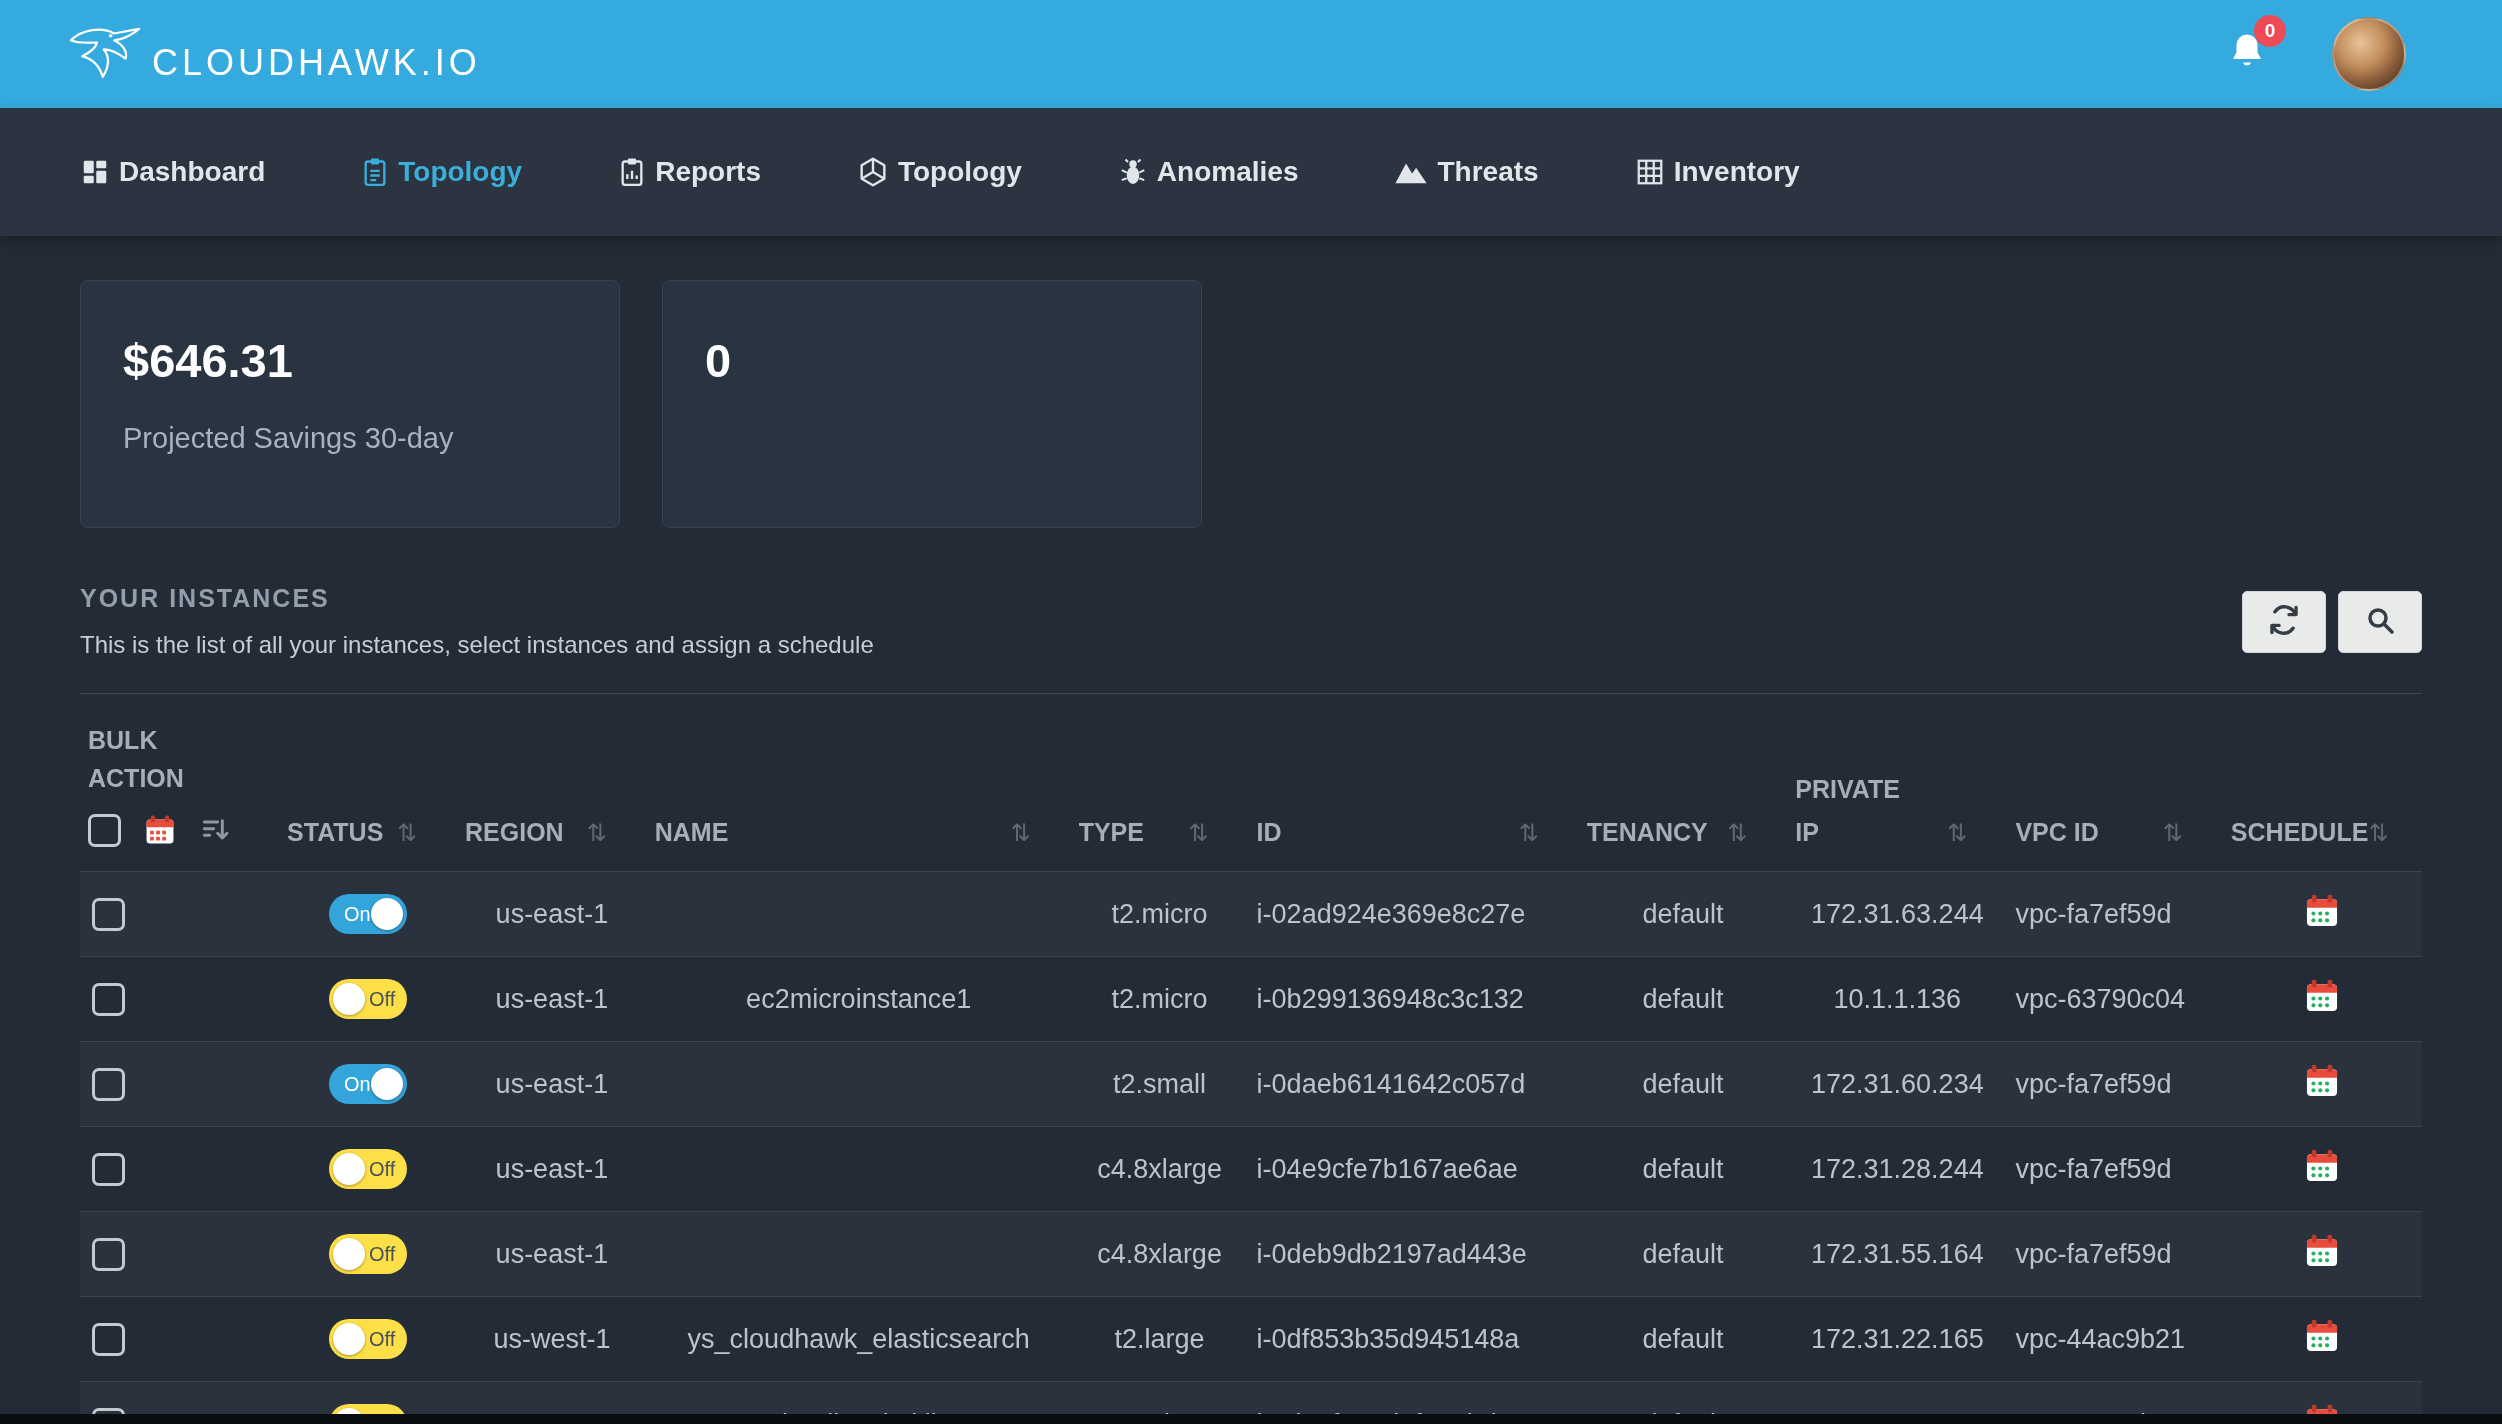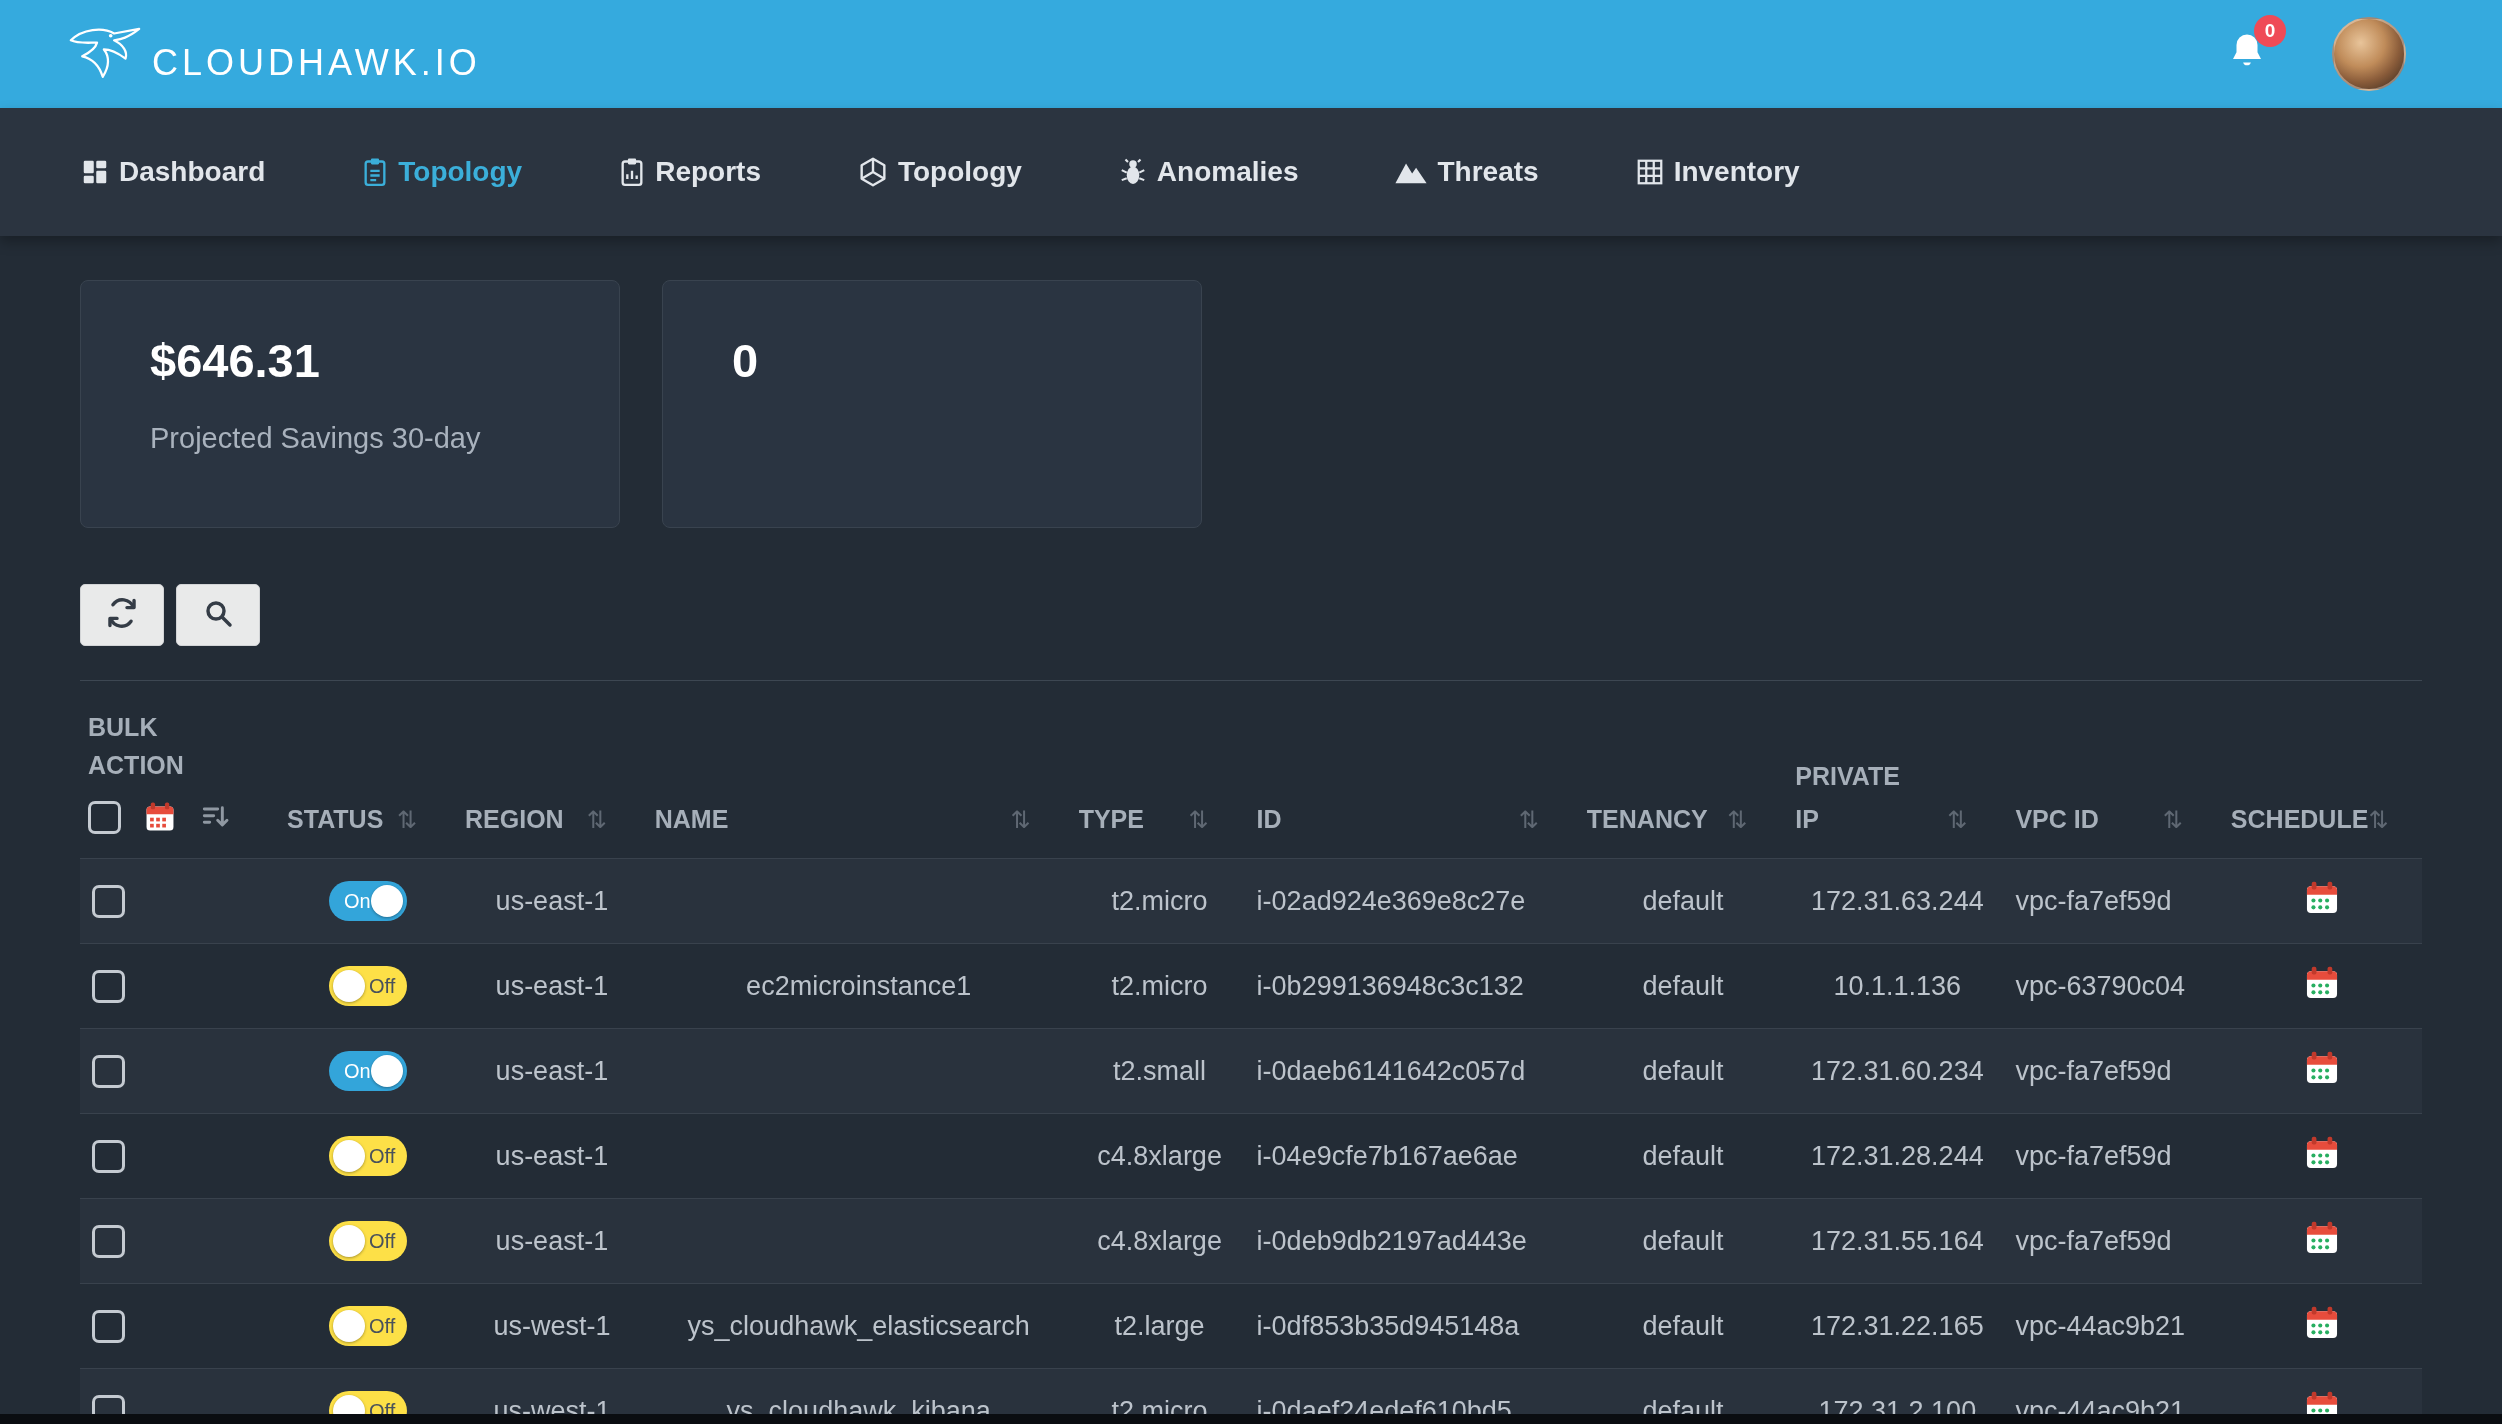--- a/index.html
+++ b/index.html
@@ -59,21 +59,21 @@
 
   
   .content { padding: 0 80px; }
 
   .cards { display: flex; gap: 42px; margin-top: 44px; }
   .card {
     width: 540px; height: 248px;
     background: #2a3441;
     border: 1px solid #39434f;
     border-radius: 8px;
-    padding: 52px 69px;
+    padding: 52px 42px;
   }
   .card-value { font-size: 47px; font-weight: 700; color: #ffffff; }
   .card-label { font-size: 29px; color: #a9b2bd; margin-top: 34px; }
 
   .section-head {
     margin-top: 56px;
     display: flex; justify-content: space-between; align-items: center;
   }
   .section-title { color: #949daa; font-size: 25px; font-weight: 700; letter-spacing: 2px; }
   .section-sub  { color: #c6cdd5; font-size: 24px; margin-top: 18px; font-weight: 400; }
@@ -248,20 +248,24 @@
     <div class="card">
       <div class="card-value">$646.31</div>
       <div class="card-label">Projected Savings 30-day</div>
     </div>
     <div class="card">
       <div class="card-value">0</div>
     </div>
   </div>
 
   <div class="section-head">
+    <div>
+      <div class="section-title">YOUR INSTANCES</div>
+      <div class="section-sub">This is the list of all your instances, select instances and assign a schedule</div>
+    </div>
     <div class="section-actions">
       <div class="icon-btn">
         <span>
           <svg width="34" height="34" viewBox="0 0 24 24" fill="none" stroke="#343c46" stroke-width="2.4" stroke-linecap="round" stroke-linejoin="round">
             <path d="M20 8A8.2 8.2 0 0 0 5.6 6.2"></path>
             <path d="M20.5 3.2v5h-5"></path>
             <path d="M4 16a8.2 8.2 0 0 0 14.4 1.8"></path>
             <path d="M3.5 20.8v-5h5"></path>
           </svg>
         </span>

